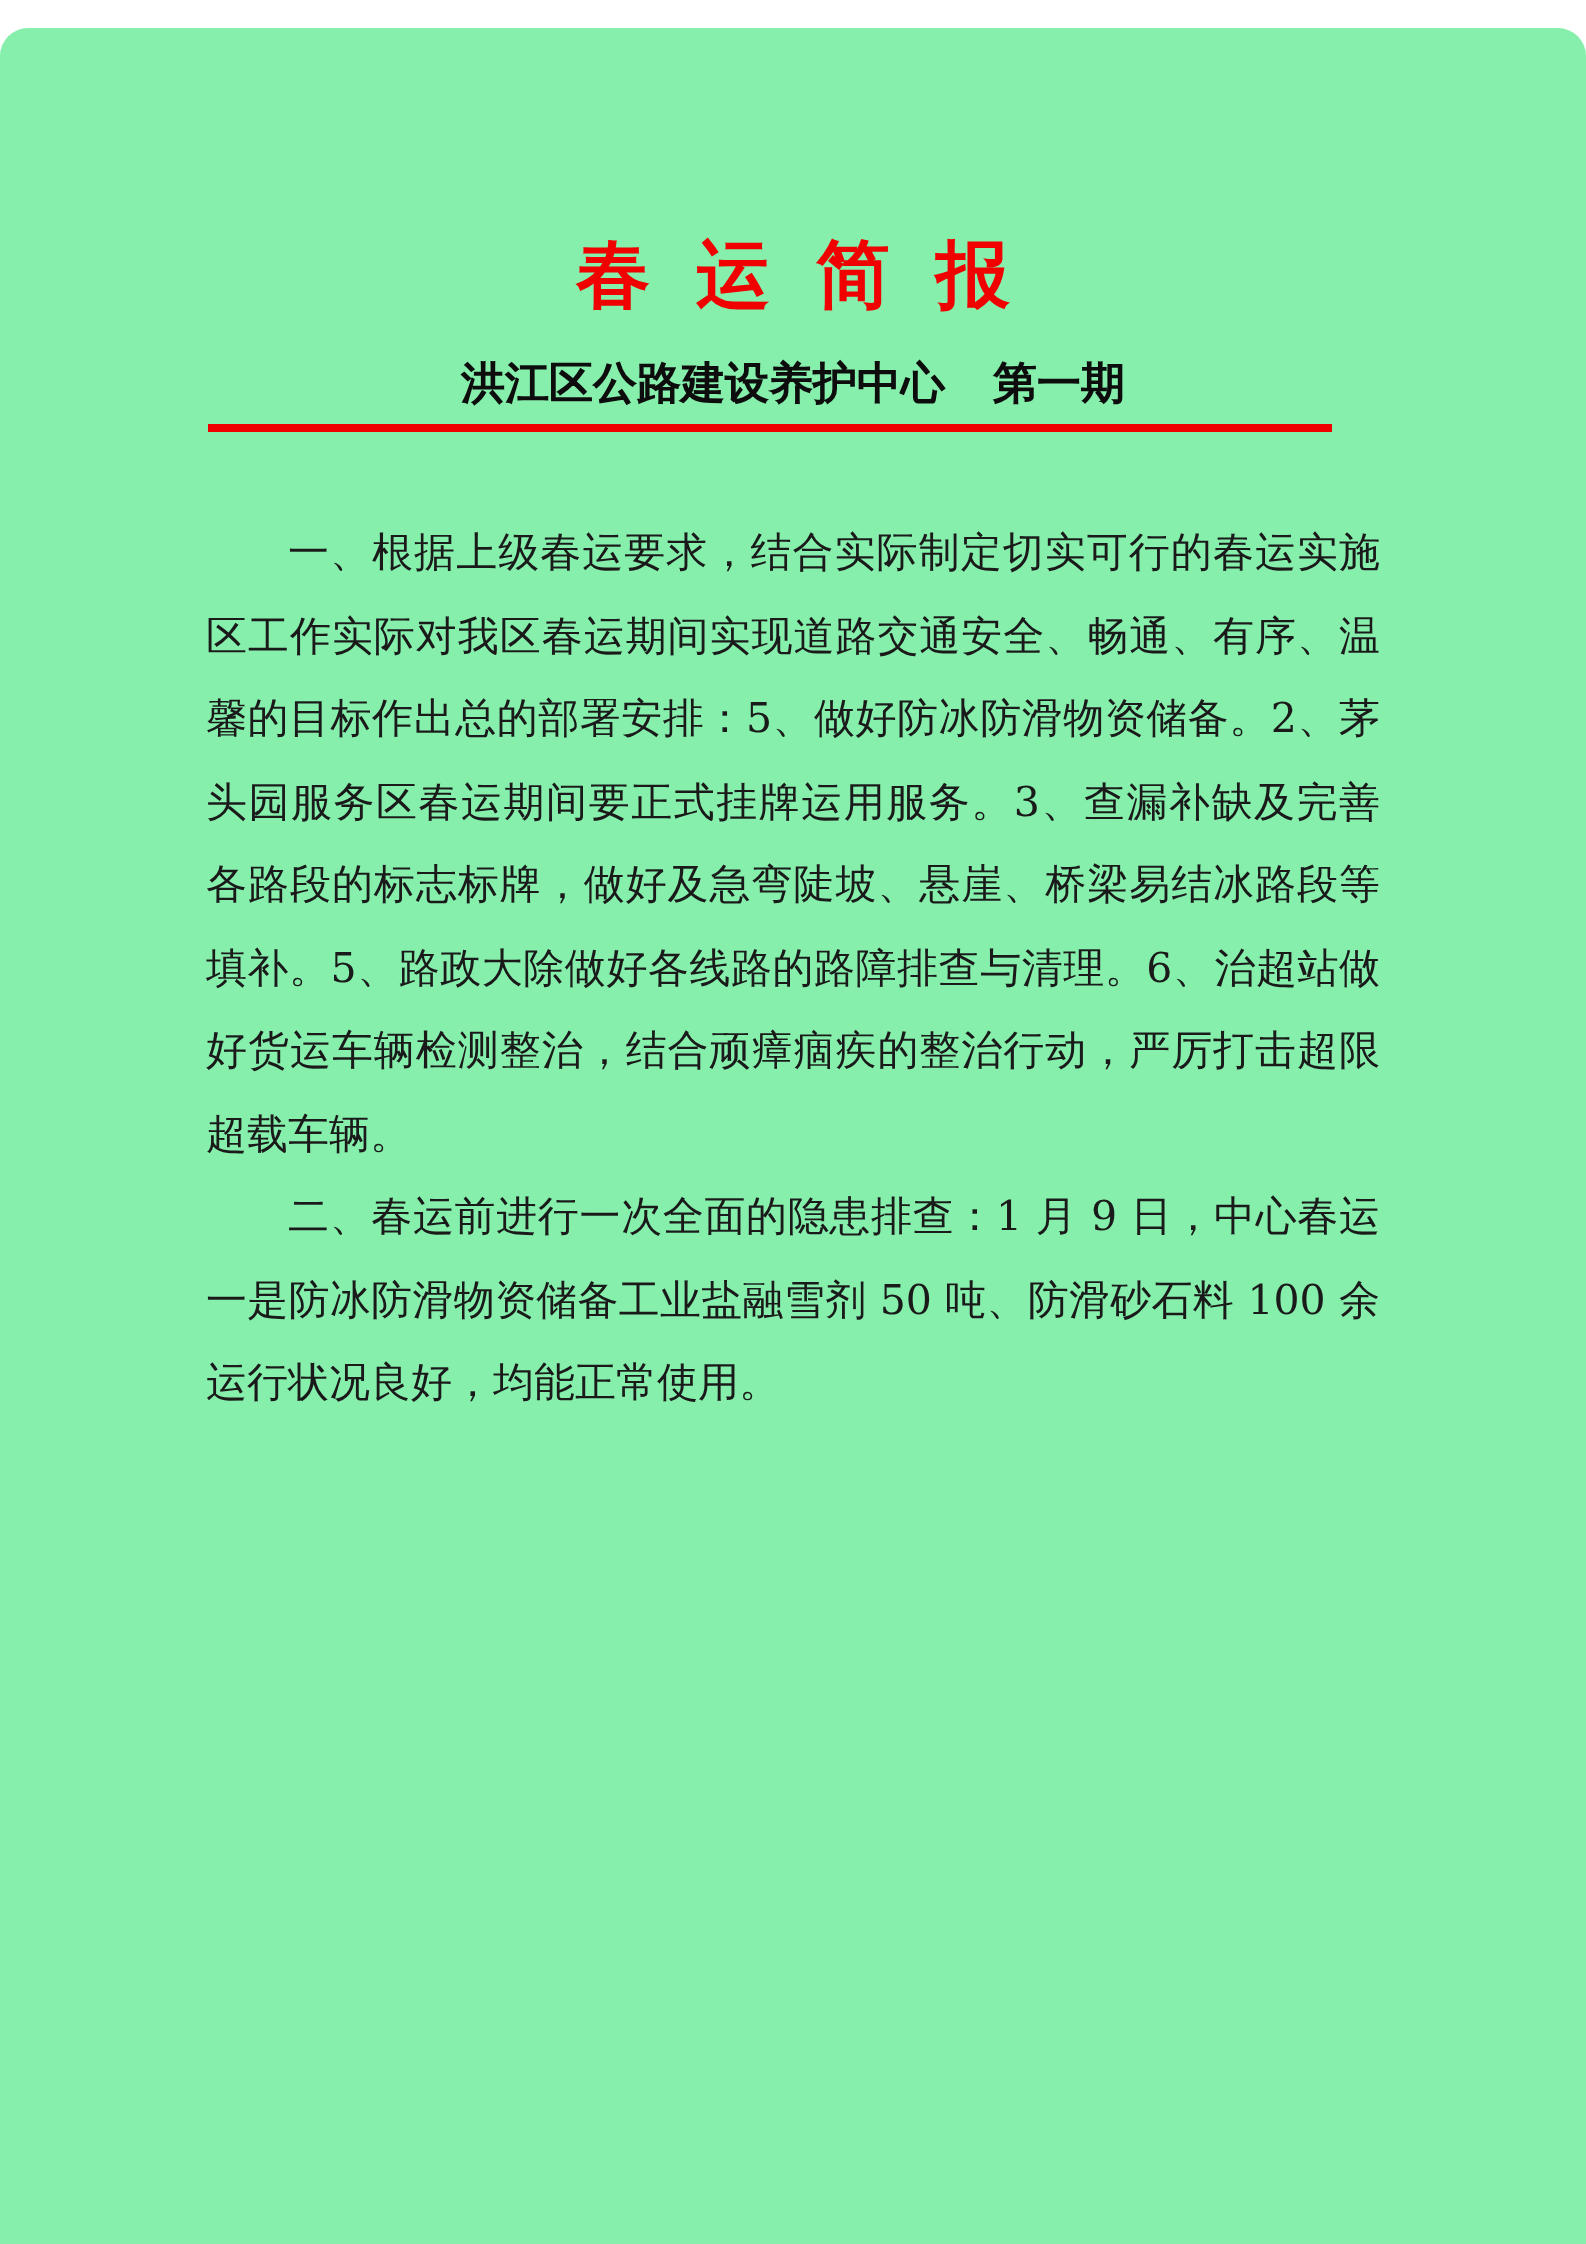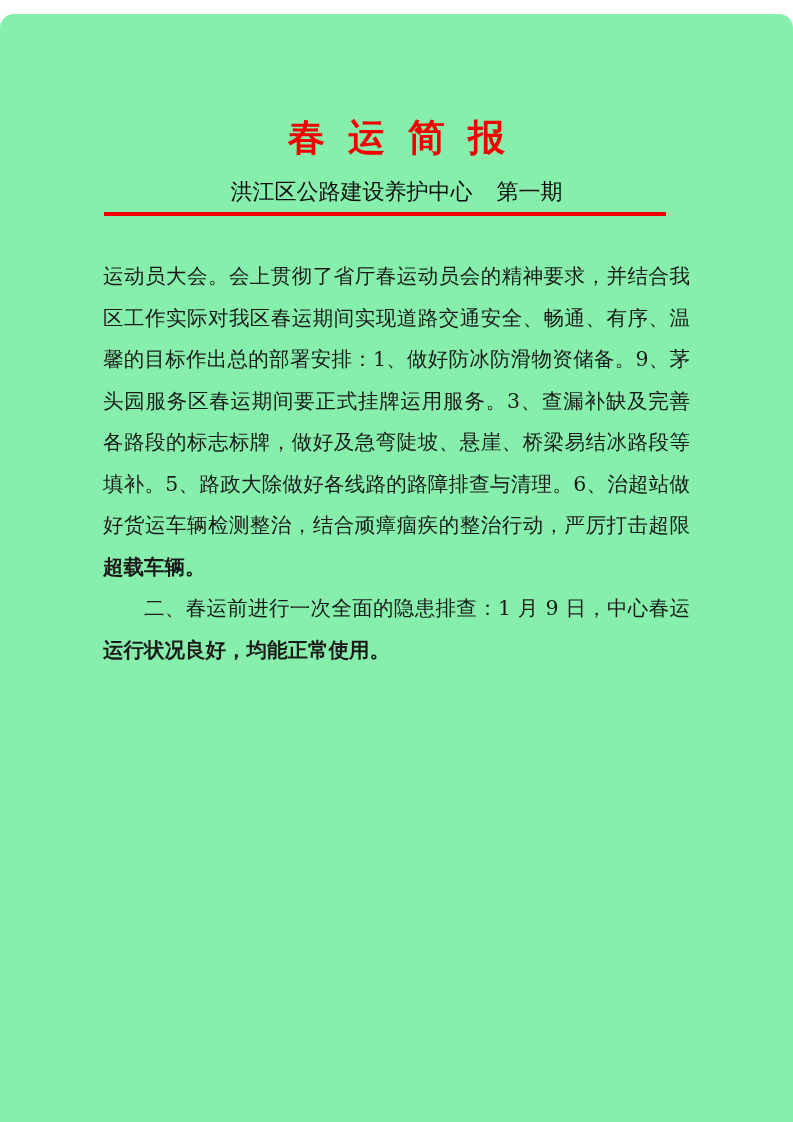--- a/index.html
+++ b/index.html
@@ -29,21 +29,21 @@
     color: #f00000;
   }
 
   .masthead {
     margin-top: 20px;
     display: flex;
     justify-content: center;
     gap: 24px;
     font-size: 22px;
     line-height: 26px;
-    font-weight: normal;
+    font-weight: bold;
     color: #0d0d0d;
   }
 
   .rule {
     margin-top: 7px;
     margin-left: 1px;
     width: 562px;
     height: 4px;
     background: #f00000;
   }
@@ -55,46 +55,47 @@
   }
 
   .paragraph { margin: 0; }
 
   .line {
     line-height: 41.5px;
     text-align: justify;
     text-align-last: justify;
   }
   .line.first { text-indent: 2em; }
-  .line.last  { text-align-last: left; font-weight: bold; }
+  .line.last  { text-align-last: left; }
 </style>
 </head>
 <body>
 
 <div class="page">
 
   <h1 class="doc-title" style="color: rgb(240, 0, 0);">春运简报</h1>
 
   <div class="masthead">
     <span>洪江区公路建设养护中心</span>
     <span>第一期</span>
   </div>
 
   <div class="rule" style="background: rgb(240, 0, 0);"></div>
 
   <div class="body-text" style="color: rgb(26, 26, 26);">
       <div class="paragraph">
-        <div class="line">运动员大会。会上贯彻了省厅春运动员会的精神要求，并结合我</div>
+        <div class="line first">一、根据上级春运要求，结合实际制定切实可行的春运实施</div>
         <div class="line">区工作实际对我区春运期间实现道路交通安全、畅通、有序、温</div>
-        <div class="line">馨的目标作出总的部署安排：1、做好防冰防滑物资储备。9、茅</div>
+        <div class="line">馨的目标作出总的部署安排：5、做好防冰防滑物资储备。2、茅</div>
         <div class="line">头园服务区春运期间要正式挂牌运用服务。3、查漏补缺及完善</div>
         <div class="line">各路段的标志标牌，做好及急弯陡坡、悬崖、桥梁易结冰路段等</div>
         <div class="line">填补。5、路政大除做好各线路的路障排查与清理。6、治超站做</div>
         <div class="line">好货运车辆检测整治，结合顽瘴痼疾的整治行动，严厉打击超限</div>
         <div class="line last">超载车辆。</div>
       </div>
       <div class="paragraph">
         <div class="line first">二、春运前进行一次全面的隐患排查：1 月 9 日，中心春运</div>
+        <div class="line">一是防冰防滑物资储备工业盐融雪剂 50 吨、防滑砂石料 100 余</div>
         <div class="line last">运行状况良好，均能正常使用。</div>
       </div>
     </div>
 
 </div>
 
 </body></html>

